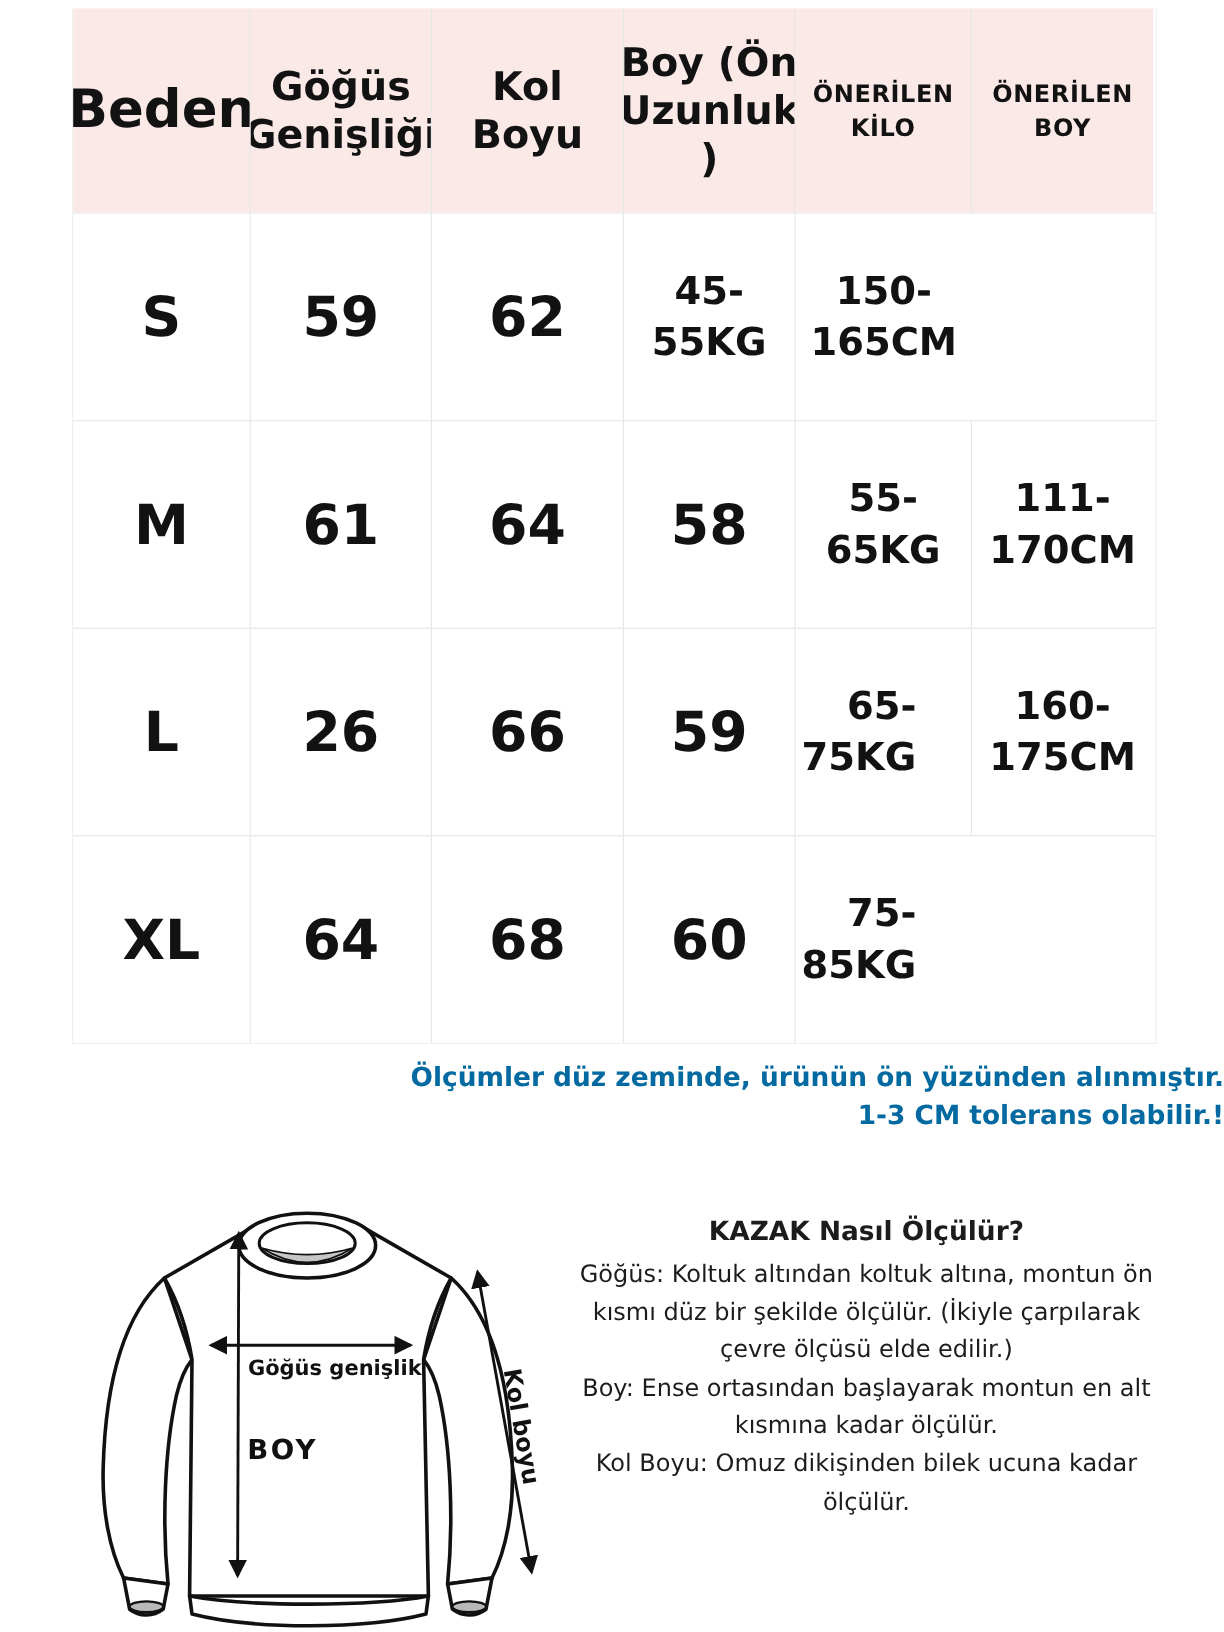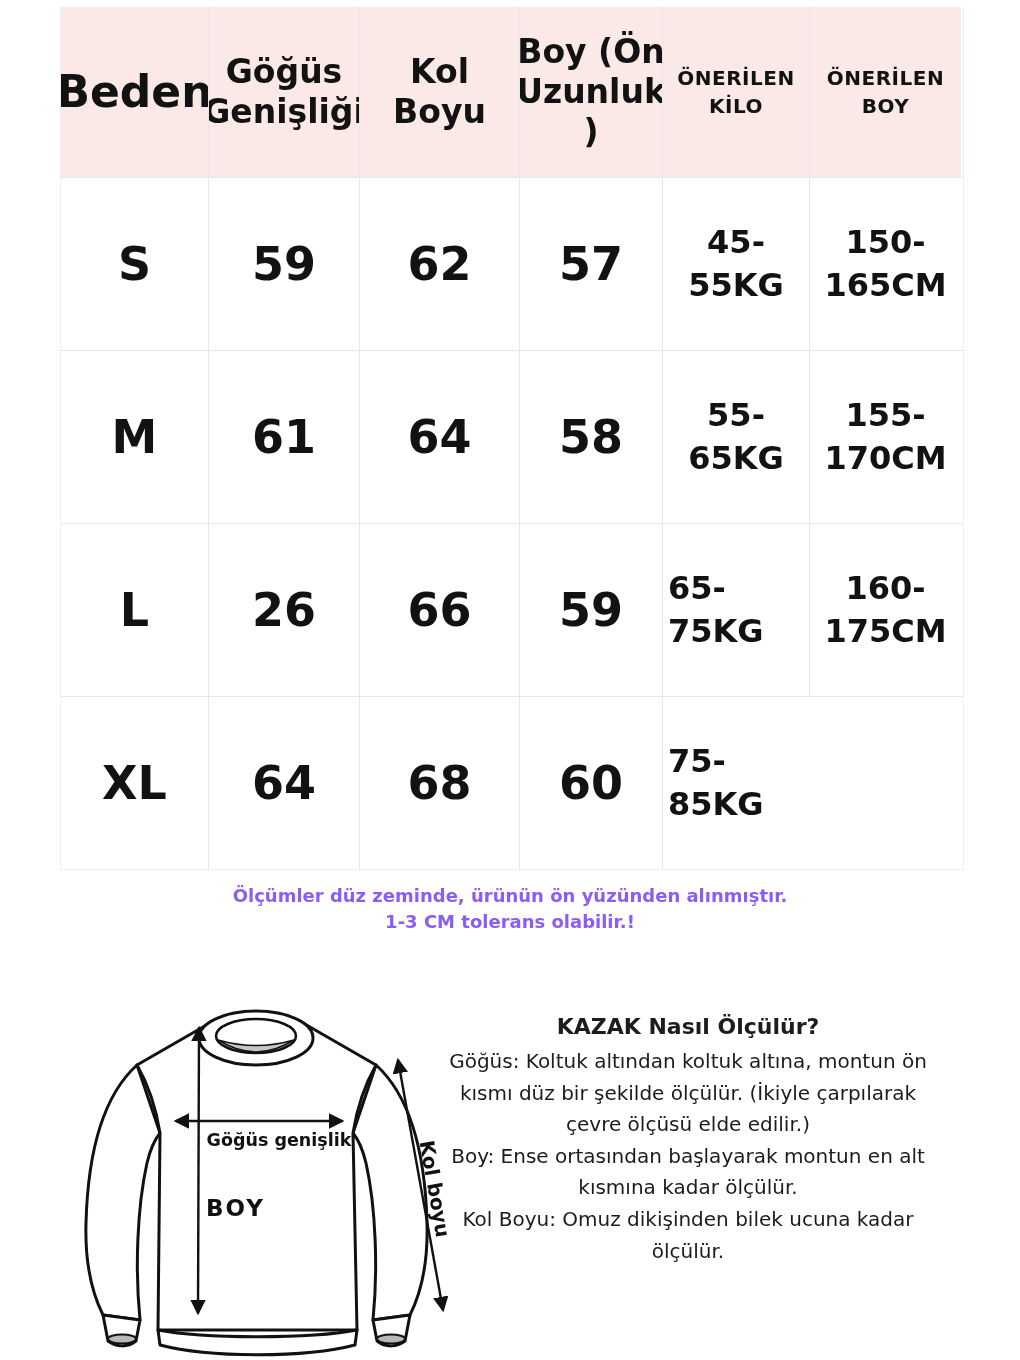--- a/index.html
+++ b/index.html
@@ -23,36 +23,36 @@
     display:flex; align-items:center; justify-content:center;
     text-align:center; white-space:pre-line; font-weight:bold;
     border-right:1px solid #e7e7e7; overflow:hidden;
   }
   .cell:last-child { border-right:none; }
   .th { background:#fbe9e7; font-size:33px; line-height:1.22; }
   .th.beden { font-size:44px; }
   .th.small { font-size:20px; line-height:1.4; letter-spacing:.5px;text-align:center; }
   .td { font-size:46px; }
   .td.range { font-size:32px; line-height:1.35; }
-  .td.range.align-left { justify-content:flex-start; text-align:left; padding-left:5px; }
+  .td.range.align-left { justify-content:flex-start; text-align:right; padding-left:5px; }
 
   
   .note {
     position:absolute; left:0; top:883px; width:1020px;
-    text-align:center; white-space:pre-line;
-    color:#8b5cf6; font-weight:bold; font-size:18px; line-height:1.45;
+    text-align:right; white-space:pre-line;
+    color:#0369a1; font-weight:bold; font-size:22px; line-height:1.45;
   }
 
   
   .diagram { position:absolute; left:75px; top:998px; width:430px; height:410px; }
   .diagram svg { display:block; width:430px; height:410px; }
   .diagram text { font-family:"DejaVu Sans","Liberation Sans",sans-serif; font-weight:bold; fill:#111; }
 
   
-  .howto { position:absolute; left:408px; top:1014px; width:560px; text-align:center; color:#1c1c1e; }
+  .howto { position:absolute; left:442px; top:1014px; width:560px; text-align:center; color:#1c1c1e; }
   .howto-title { font-weight:bold; font-size:22px; margin:0 0 7px 0; }
   .howto-body { font-size:20px; line-height:1.58; white-space:pre-line; }
 </style>
 </head>
 <body>
 
 <div class="stage">
 
   <div class="size-table">
     <div class="tr head">
@@ -67,35 +67,34 @@
       <div class="cell th small">ÖNERİLEN
 KİLO</div>
       <div class="cell th small">ÖNERİLEN
 BOY</div>
     </div>
 
     <div class="tr body-row">
       <div class="cell td">S</div>
       <div class="cell td">59</div>
       <div class="cell td">62</div>
-      <div class="cell td">57</div>
       <div class="cell td range">45-
 55KG</div>
       <div class="cell td range">150-
 165CM</div>
     </div>
 
     <div class="tr body-row">
       <div class="cell td">M</div>
       <div class="cell td">61</div>
       <div class="cell td">64</div>
       <div class="cell td">58</div>
       <div class="cell td range">55-
 65KG</div>
-      <div class="cell td range">155-
+      <div class="cell td range">111-
 170CM</div>
     </div>
 
     <div class="tr body-row">
       <div class="cell td">L</div>
       <div class="cell td">26</div>
       <div class="cell td">66</div>
       <div class="cell td">59</div>
       <div class="cell td range align-left">65-
 75KG</div>

